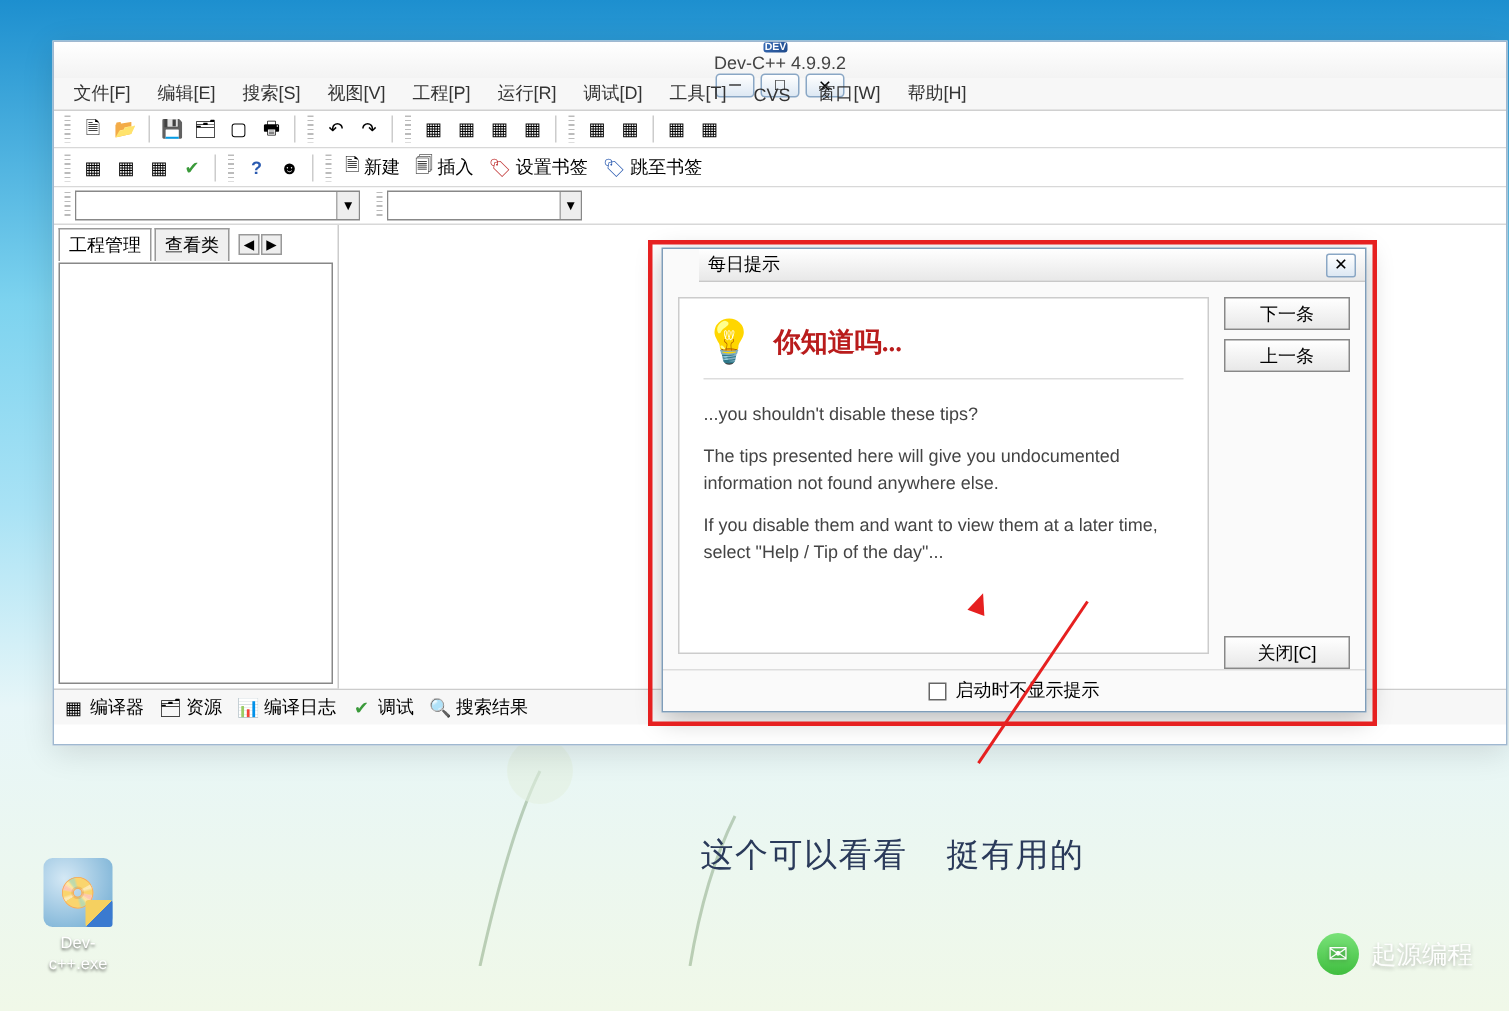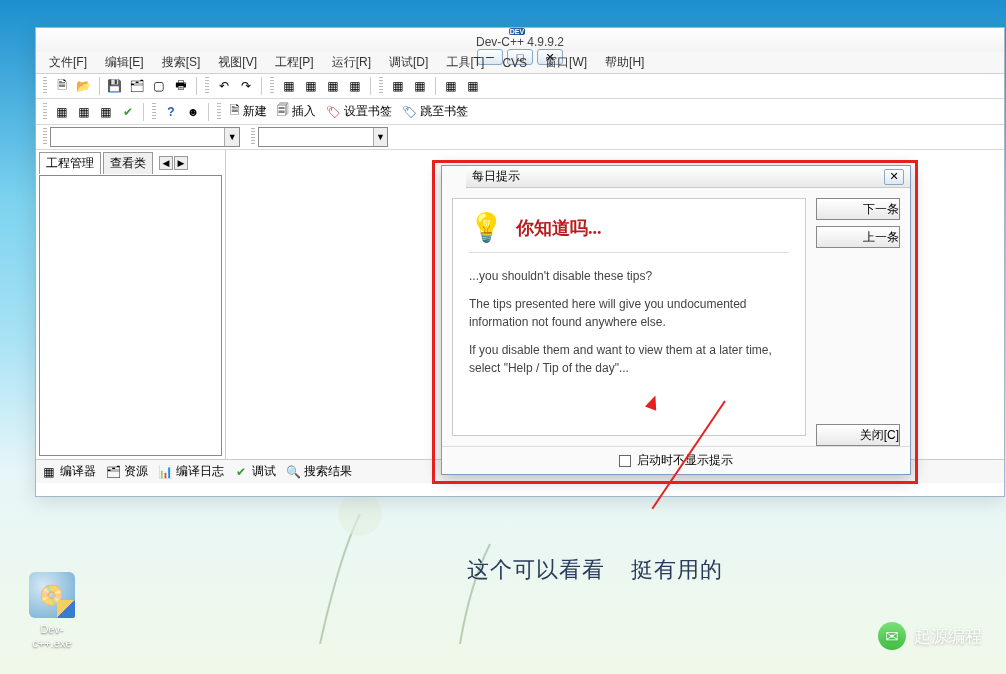--- a/index.html
+++ b/index.html
@@ -135,21 +135,21 @@
 .tip-body{display:flex;height:calc(100% - 22px - 28px);}
 .tip-content{
   flex:1;margin:10px;border:1px solid #ccc;background:#fff;padding:12px 16px;
 }
 .tip-head{display:flex;align-items:center;gap:12px;padding-bottom:8px;border-bottom:1px solid #ddd;margin-bottom:14px;}
 .bulb{font-size:28px;}
 .tip-heading{color:#b91c1c;font-size:18px;font-family:"SimSun",serif;font-weight:bold;}
 .tip-text{color:#444;font-size:12px;line-height:1.5;}
 .tip-text p{margin-bottom:10px;}
 .tip-btns{width:94px;padding:10px 10px 0 0;display:flex;flex-direction:column;gap:6px;}
-.dlg-btn{height:22px;border:1px solid #888;background:linear-gradient(to bottom,#fff,#e8e8e8);font-size:12px;cursor:pointer;text-align:right;}
+.dlg-btn{height:22px;border:1px solid #888;background:linear-gradient(to bottom,#fff,#e8e8e8);font-size:12px;cursor:pointer;}
 .tip-footer{height:28px;display:flex;align-items:center;padding:0 12px;border-top:1px solid #ddd;gap:6px;justify-content:center;}
 .chk{width:12px;height:12px;border:1px solid #666;background:#fff;cursor:pointer;}
 
 
 .red-box{
   position:absolute;
   top:160px; left:432px;
   width:486px; height:324px;
   border:3px solid #e62020;
   pointer-events:none;

